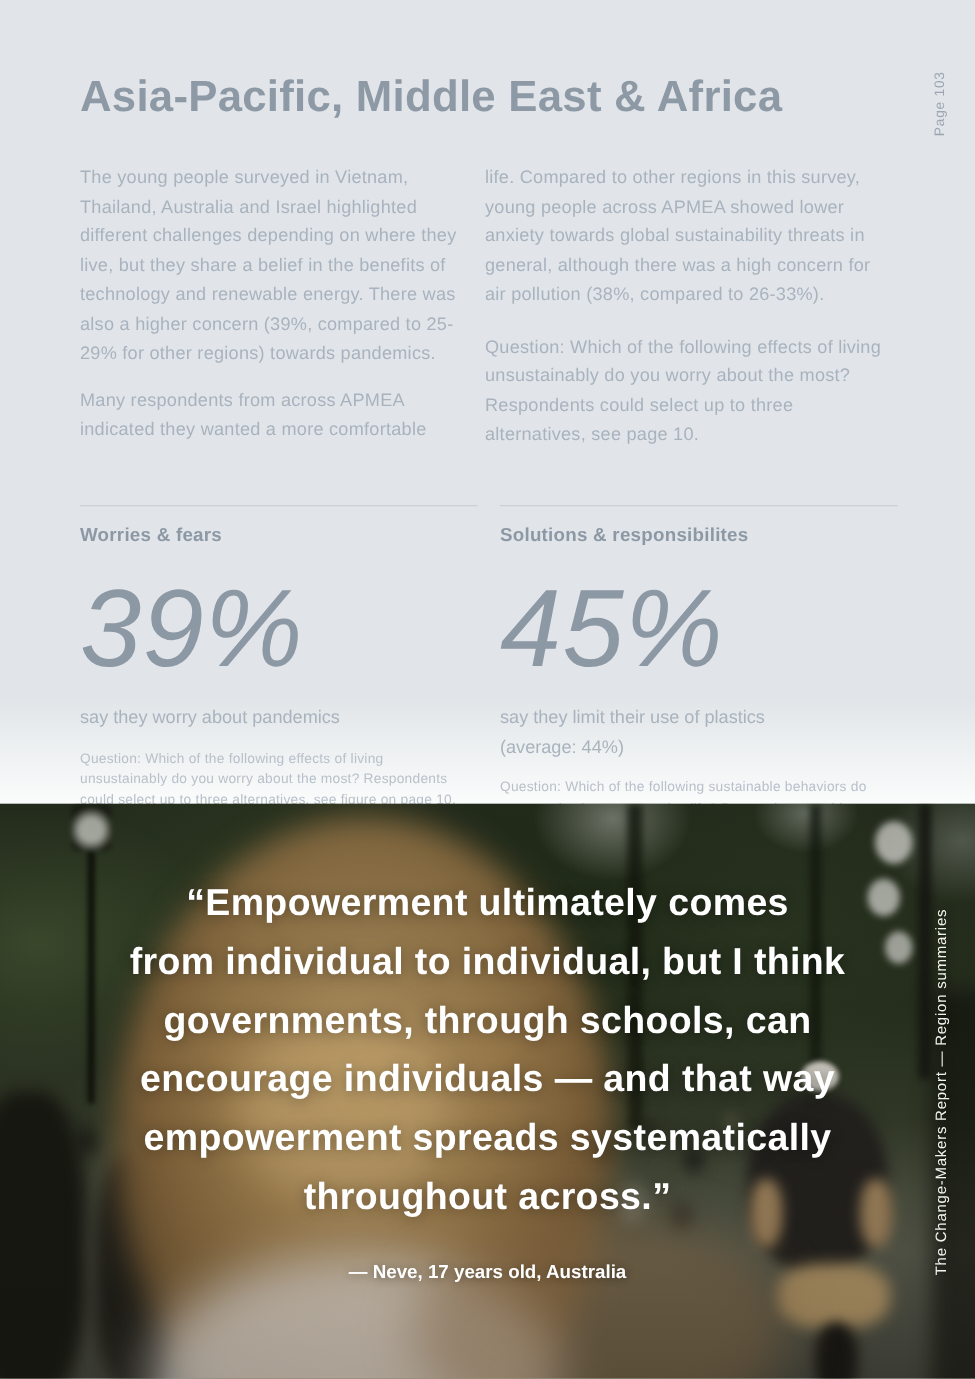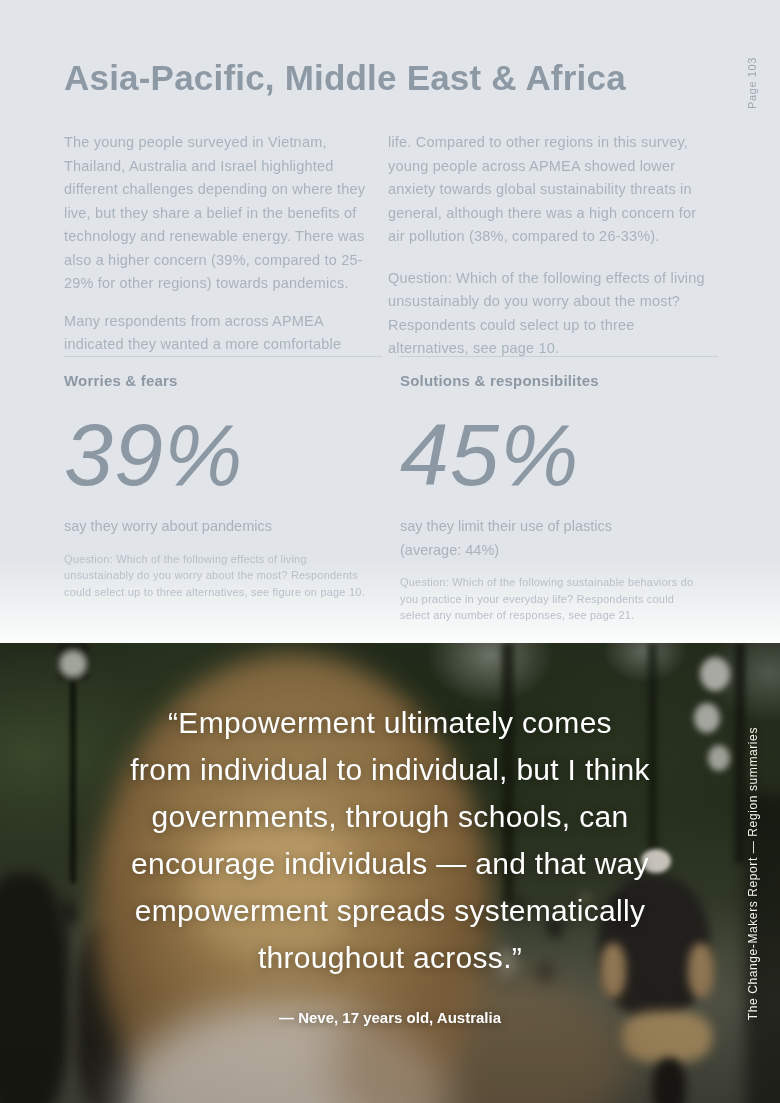--- a/index.html
+++ b/index.html
@@ -22,21 +22,21 @@
     position:absolute; top:58px; left:64px; margin:0;
     font-size:35px; font-weight:700; letter-spacing:0.2px; color:#8e99a6;
   }
   .cols { position:absolute; top:131px; left:64px; width:654px; display:flex; gap:6px; }
   .col { width:318px; }
   .col p { margin:0 0 14px; font-size:14.5px; line-height:23.5px; color:#a9b3be; letter-spacing:0.2px; }
   .note { font-size:11px; line-height:16.5px; color:#b8c0ca; letter-spacing:0.2px; }
   .col p.note { margin-top:18px; }
 
   .stats { position:absolute; top:356px; left:64px; width:654px; display:flex; gap:18px; }
-  .stat { width:318px; border-top:1px solid #c9d0d6; padding-top:15px; }
+  .stat { width:318px; border-top:1px solid #c9d0d6; padding-top:15px;margin-top:48px; }
   .stat-label { font-size:15px; font-weight:700; color:#8d98a5; letter-spacing:0.2px; }
   .stat-value { margin-top:22px; font-size:88px; font-weight:400; color:#8d98a5; line-height:1; letter-spacing:1px;font-style:italic; }
   .stat-caption { margin-top:16px; font-size:14.5px; line-height:23.5px; color:#a9b3be; }
   .stat-caption span { display:block; }
   .stat p.note { margin:12px 0 0; width:302px; }
 
   
   .photo { position:absolute; top:643px; left:0; width:780px; height:460px; overflow:hidden; background:#27301f; }
   .photo > div { position:absolute; }
   .p-bg { inset:0;
@@ -84,21 +84,21 @@
   .cy-arm-l { left:600px; top:300px; width:26px; height:55px; border-radius:45%; background:#a5875f; filter:blur(5px); }
   .cy-arm-r { left:688px; top:300px; width:26px; height:55px; border-radius:45%; background:#a5875f; filter:blur(5px); }
   .cy-shorts { left:622px; top:368px; width:90px; height:52px; border-radius:40%; background:#b29566; filter:blur(6px); }
   .cy-wheel { left:652px; top:415px; width:34px; height:60px; border-radius:45%; background:#191713; filter:blur(5px); }
   .shoulder-light { left:120px; top:360px; width:330px; height:200px; border-radius:50%; background:rgba(226,219,211,.8); filter:blur(20px); }
   .shoulder-warm { left:330px; top:330px; width:300px; height:180px; border-radius:50%; background:rgba(150,115,75,.5); filter:blur(20px); }
   .dark-right-edge { left:745px; top:150px; width:60px; height:330px; background:rgba(18,20,14,.7); filter:blur(8px); }
   .p-overlay { inset:0; background:linear-gradient(180deg, rgba(12,14,9,.25) 0%, rgba(12,14,9,.1) 45%, rgba(15,15,12,.2) 100%); }
 
   .quote { position:absolute; top:56px; left:0; width:780px; text-align:center; color:#ffffff; }
-  .quote-line { font-size:30px; font-weight:400; line-height:47px; letter-spacing:0.3px;
+  .quote-line { font-size:30px; font-weight:700; line-height:47px; letter-spacing:0.3px;
     text-shadow:0 1px 10px rgba(0,0,0,.35); }
   .attribution { margin-top:28px; font-size:15px; font-weight:700; text-shadow:0 1px 8px rgba(0,0,0,.4); }
   .side-label {
     position:absolute; top:66px; right:20px; height:330px;
     display:flex; align-items:center; justify-content:center;
     font-size:12px; letter-spacing:0.6px; color:#f2f3ee; text-shadow:0 1px 6px rgba(0,0,0,.5);
   }
 </style>
 </head>
 <body>

